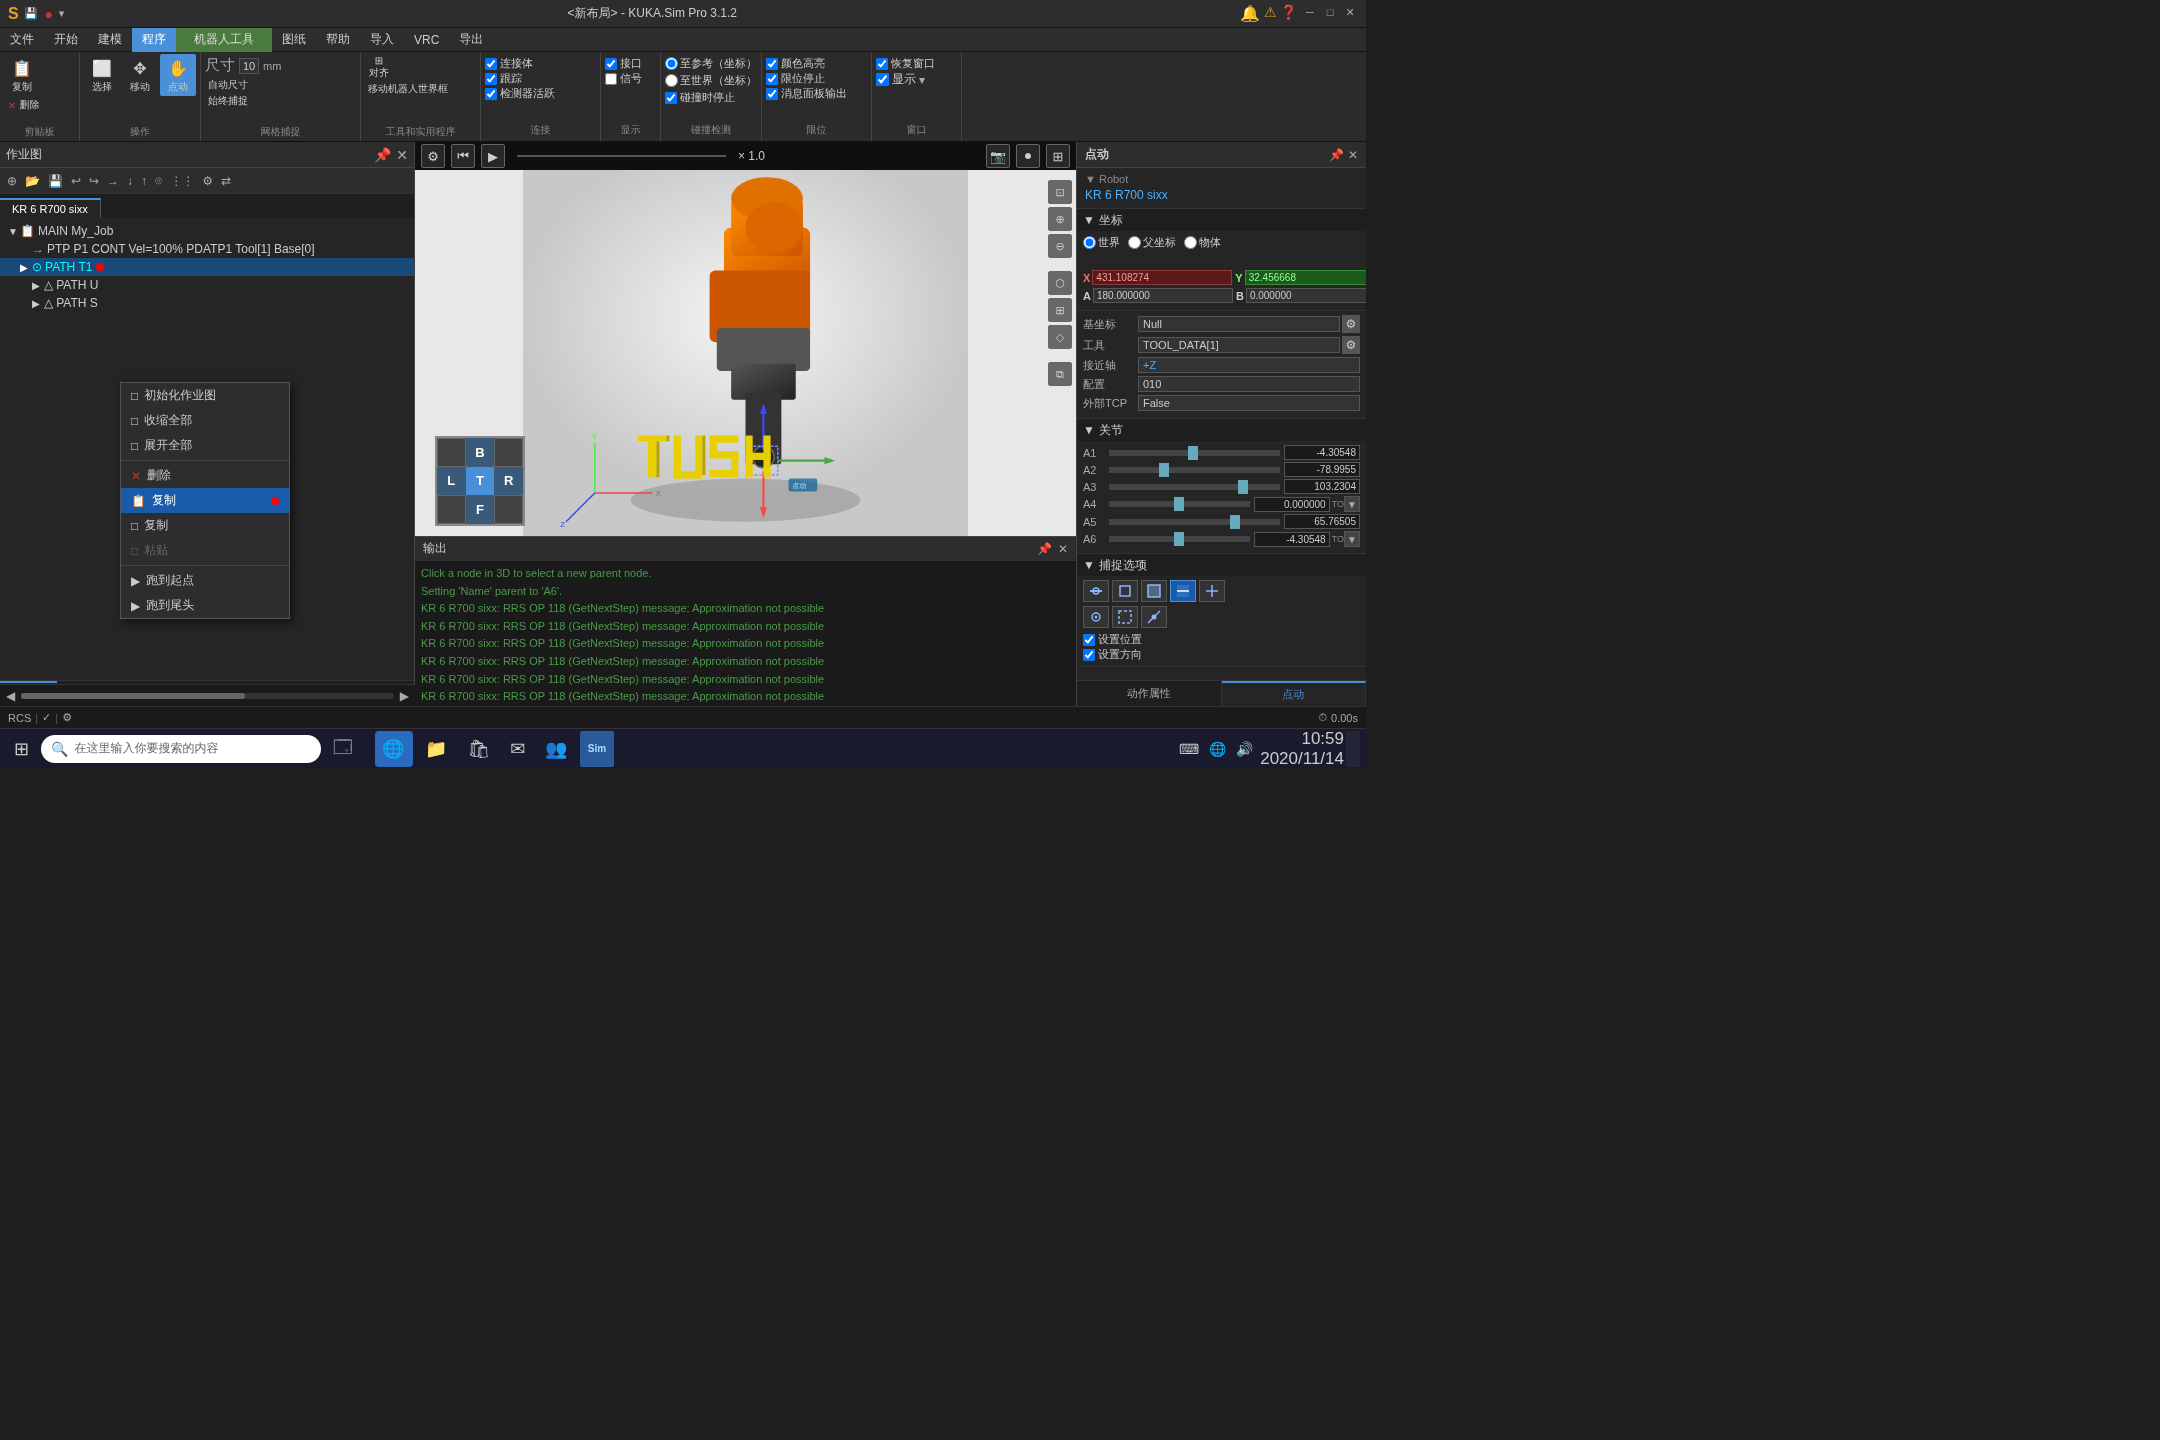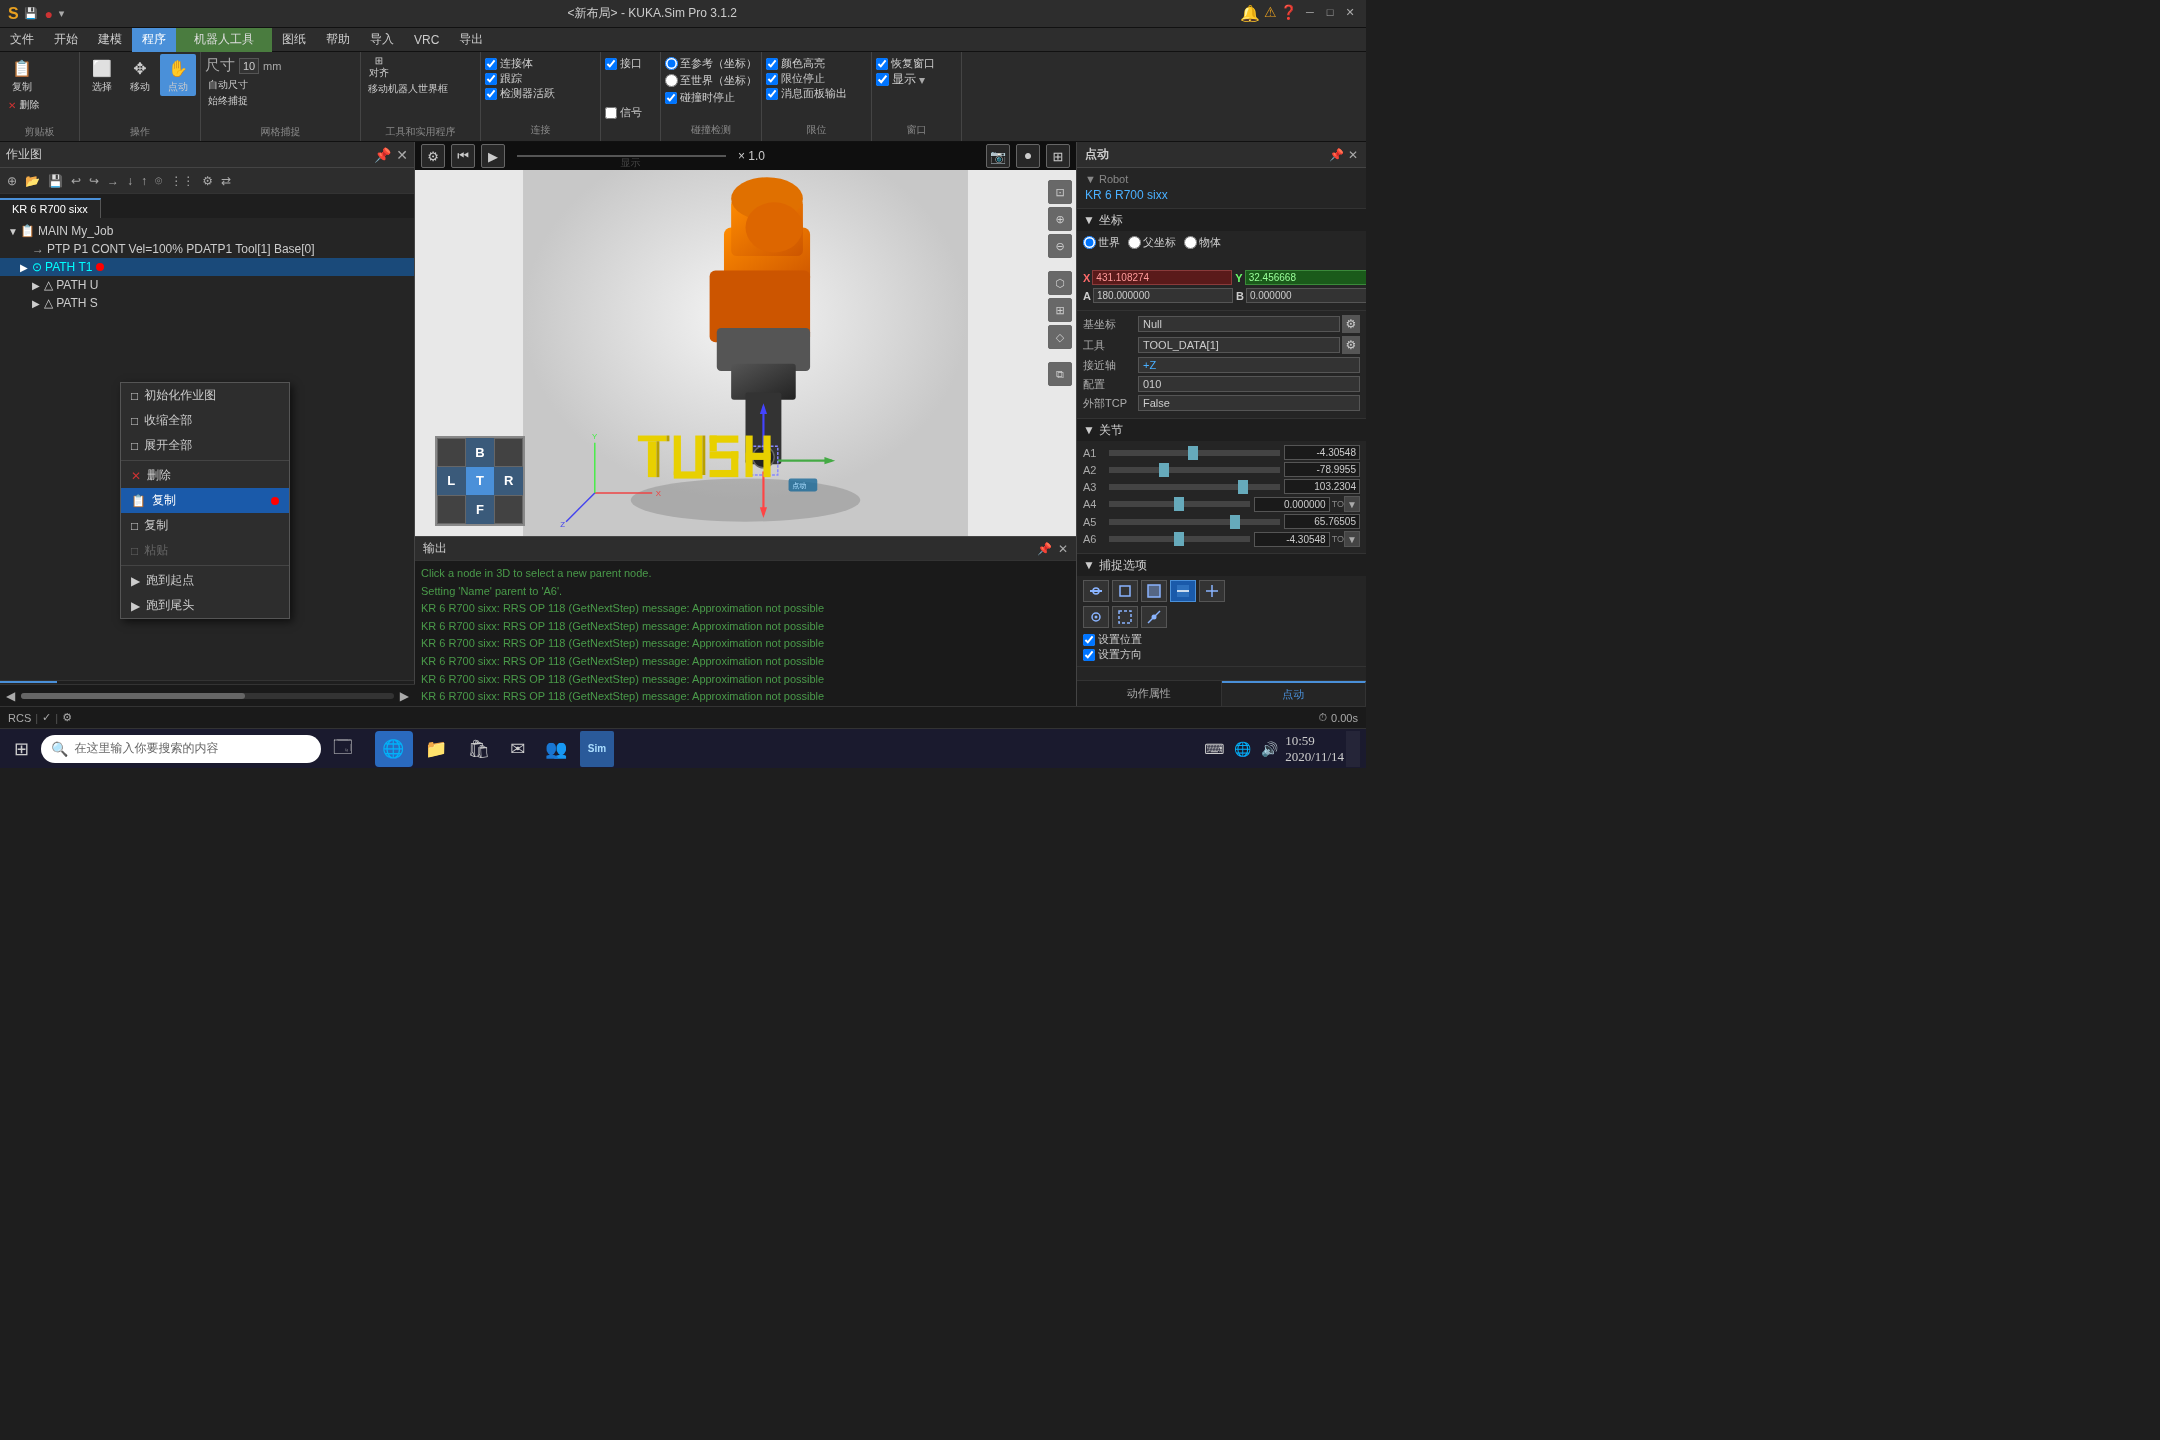--- a/index.html
+++ b/index.html
@@ -409,21 +409,21 @@
       border-radius: 14px;
       display: flex;
       align-items: center;
       padding: 0 10px;
       gap: 6px;
       color: #333;
       font-size: 12px;
     }
     .taskbar-icons { display: flex; gap: 2px; margin-left: auto; align-items: center; }
     .taskbar-icon { padding: 2px 4px; cursor: pointer; font-size: 14px; color: #ccc; }
-    .taskbar-clock { font-size: 13px; color: #ccc; text-align: left; font-family: Liberation Serif, serif; }
+    .taskbar-clock { font-size: 17px; color: #ccc; text-align: right; }
 
     
     #compass {
       position: absolute;
       bottom: 10px;
       left: 20px;
       width: 90px; height: 90px;
     }
     .compass-box {
       width: 90px; height: 90px;
@@ -610,21 +610,21 @@
     <div class="checkbox-row">
       <input type="checkbox" checked="" style="">
       <span>跟踪</span>
     </div>
     <div class="checkbox-row">
       <input type="checkbox" checked="" style="">
       <span>检测器活跃</span>
     </div>
     <div class="toolbar-group-label">连接</div>
   </div>
-  <div class="toolbar-group" style="padding:4px;min-width:60px;gap:34px;">
+  <div class="toolbar-group" style="padding:4px;min-width:60px;">
     <div class="checkbox-row">
       <input type="checkbox" checked="" style="">
       <span>接口</span>
     </div>
     <div class="checkbox-row">
       <input type="checkbox" style="">
       <span>信号</span>
     </div>
     <div class="toolbar-group-label">显示</div>
   </div>

